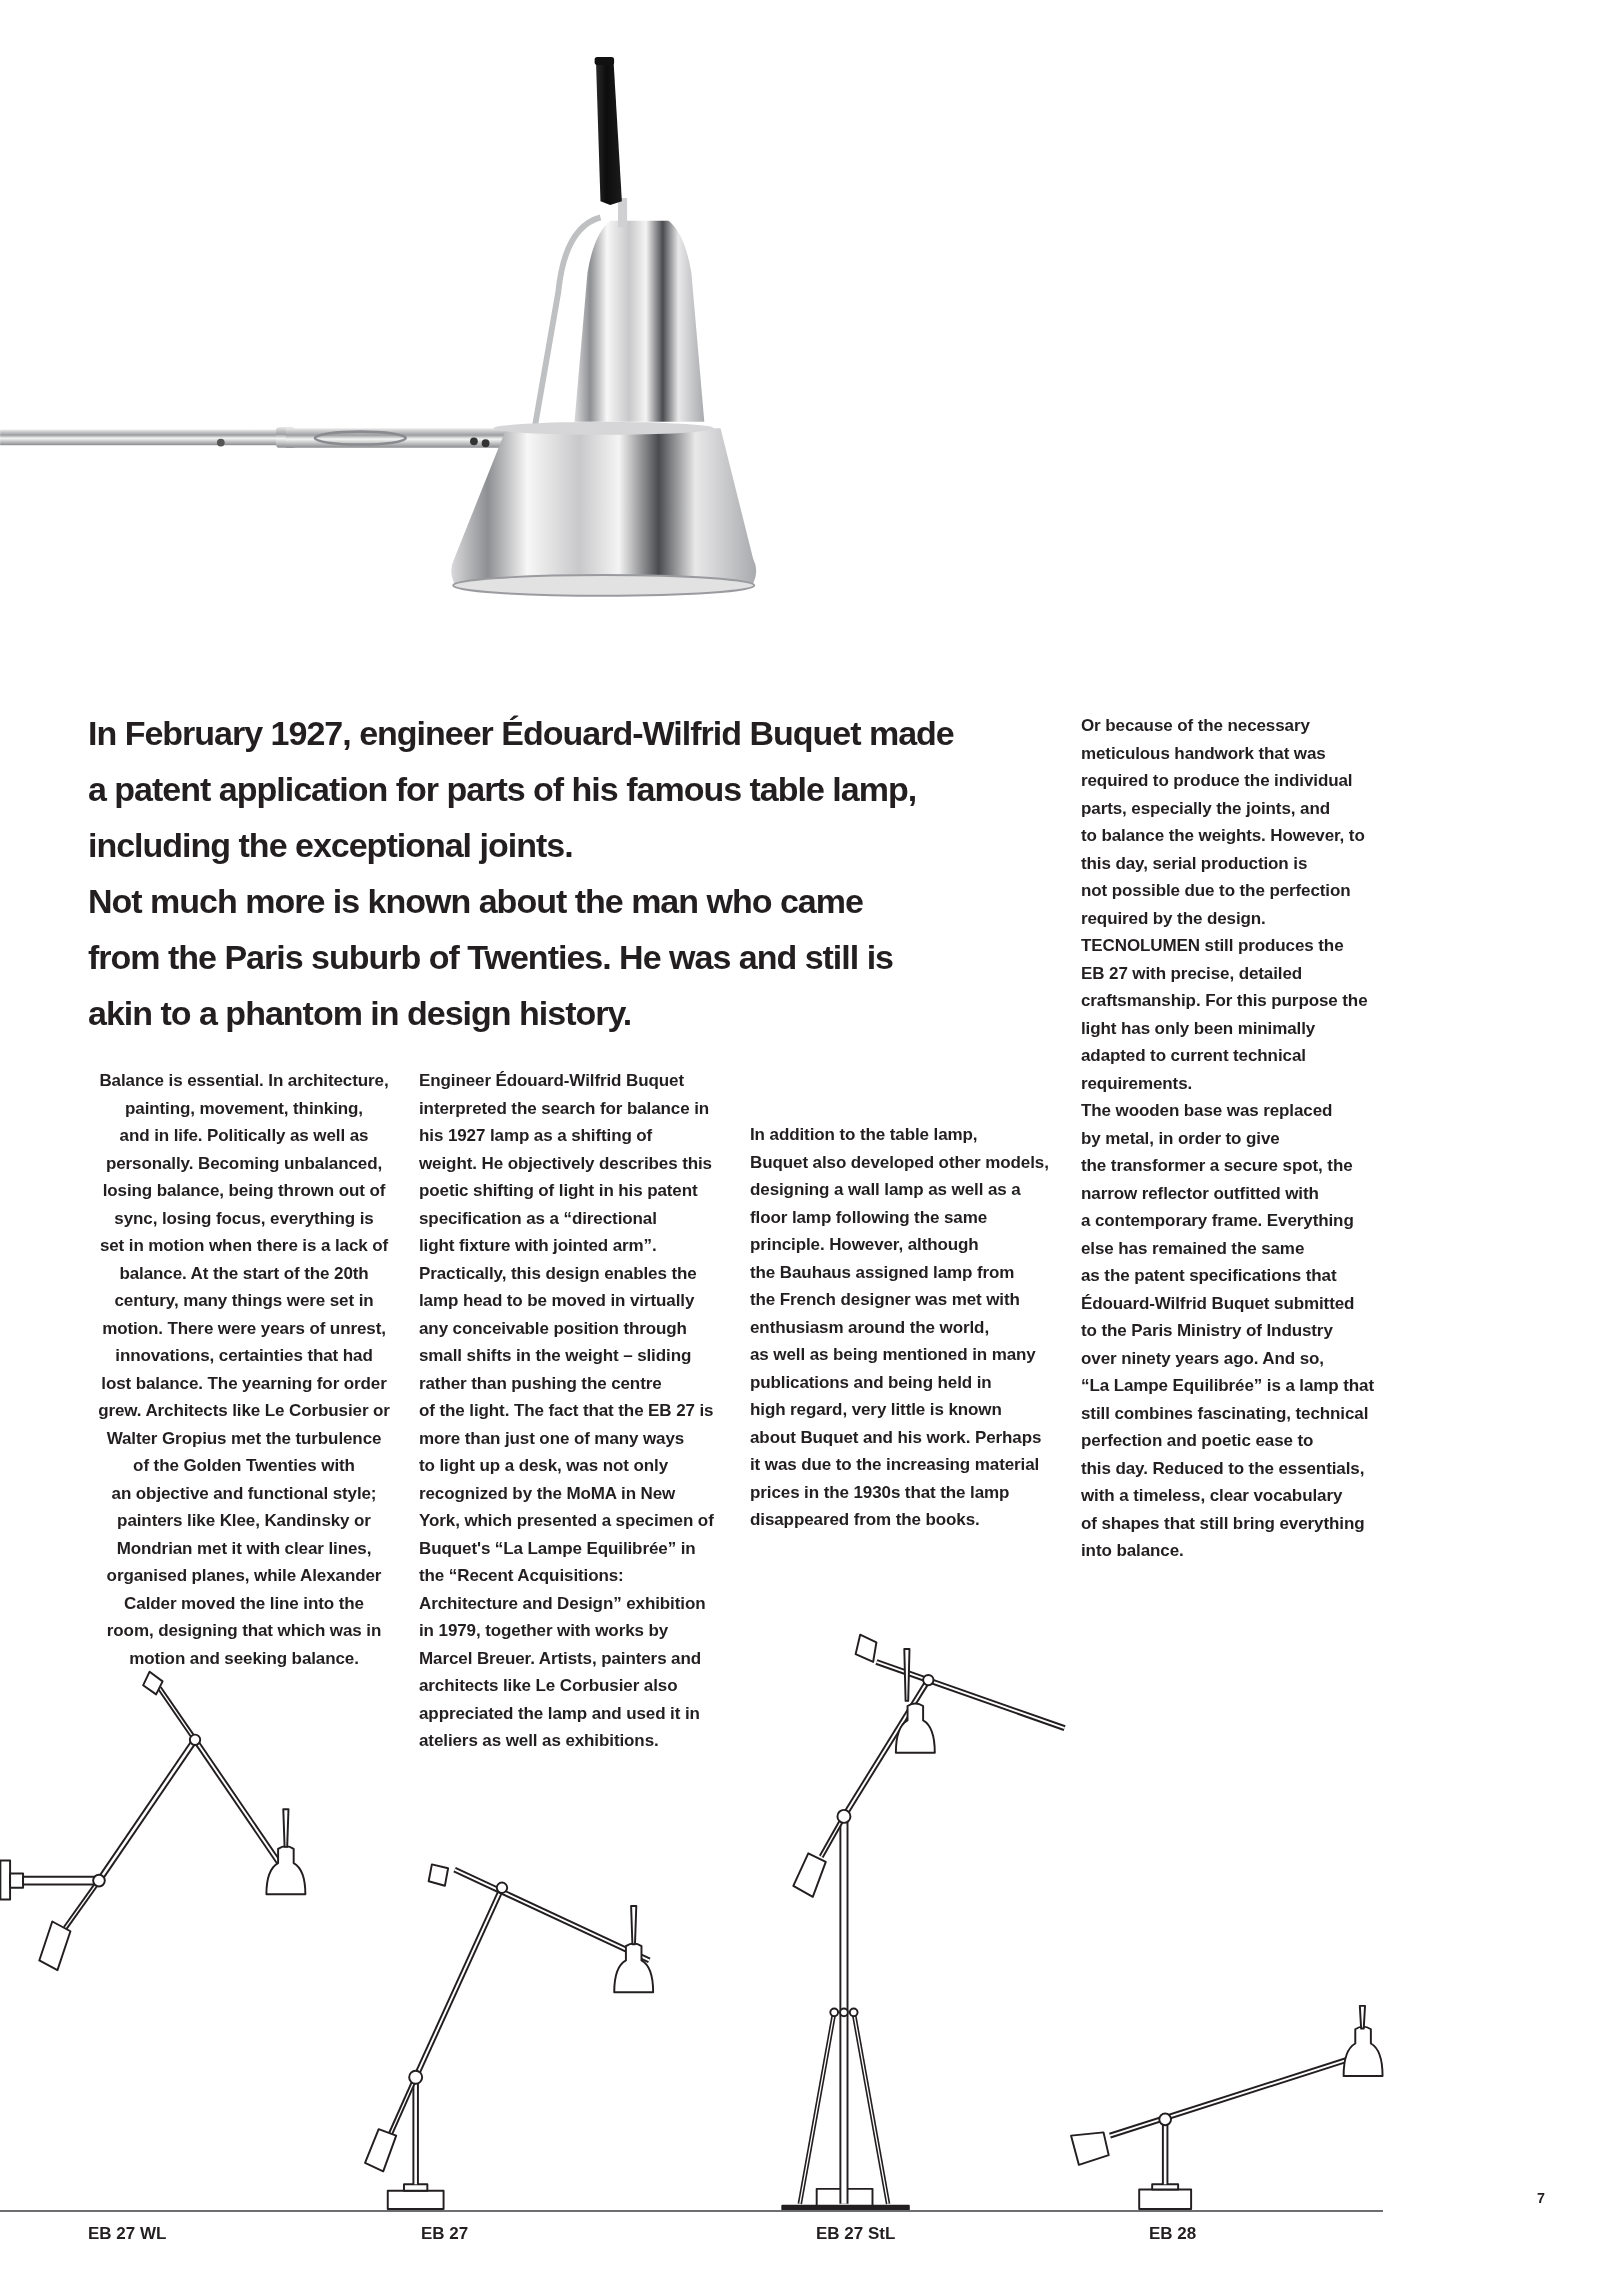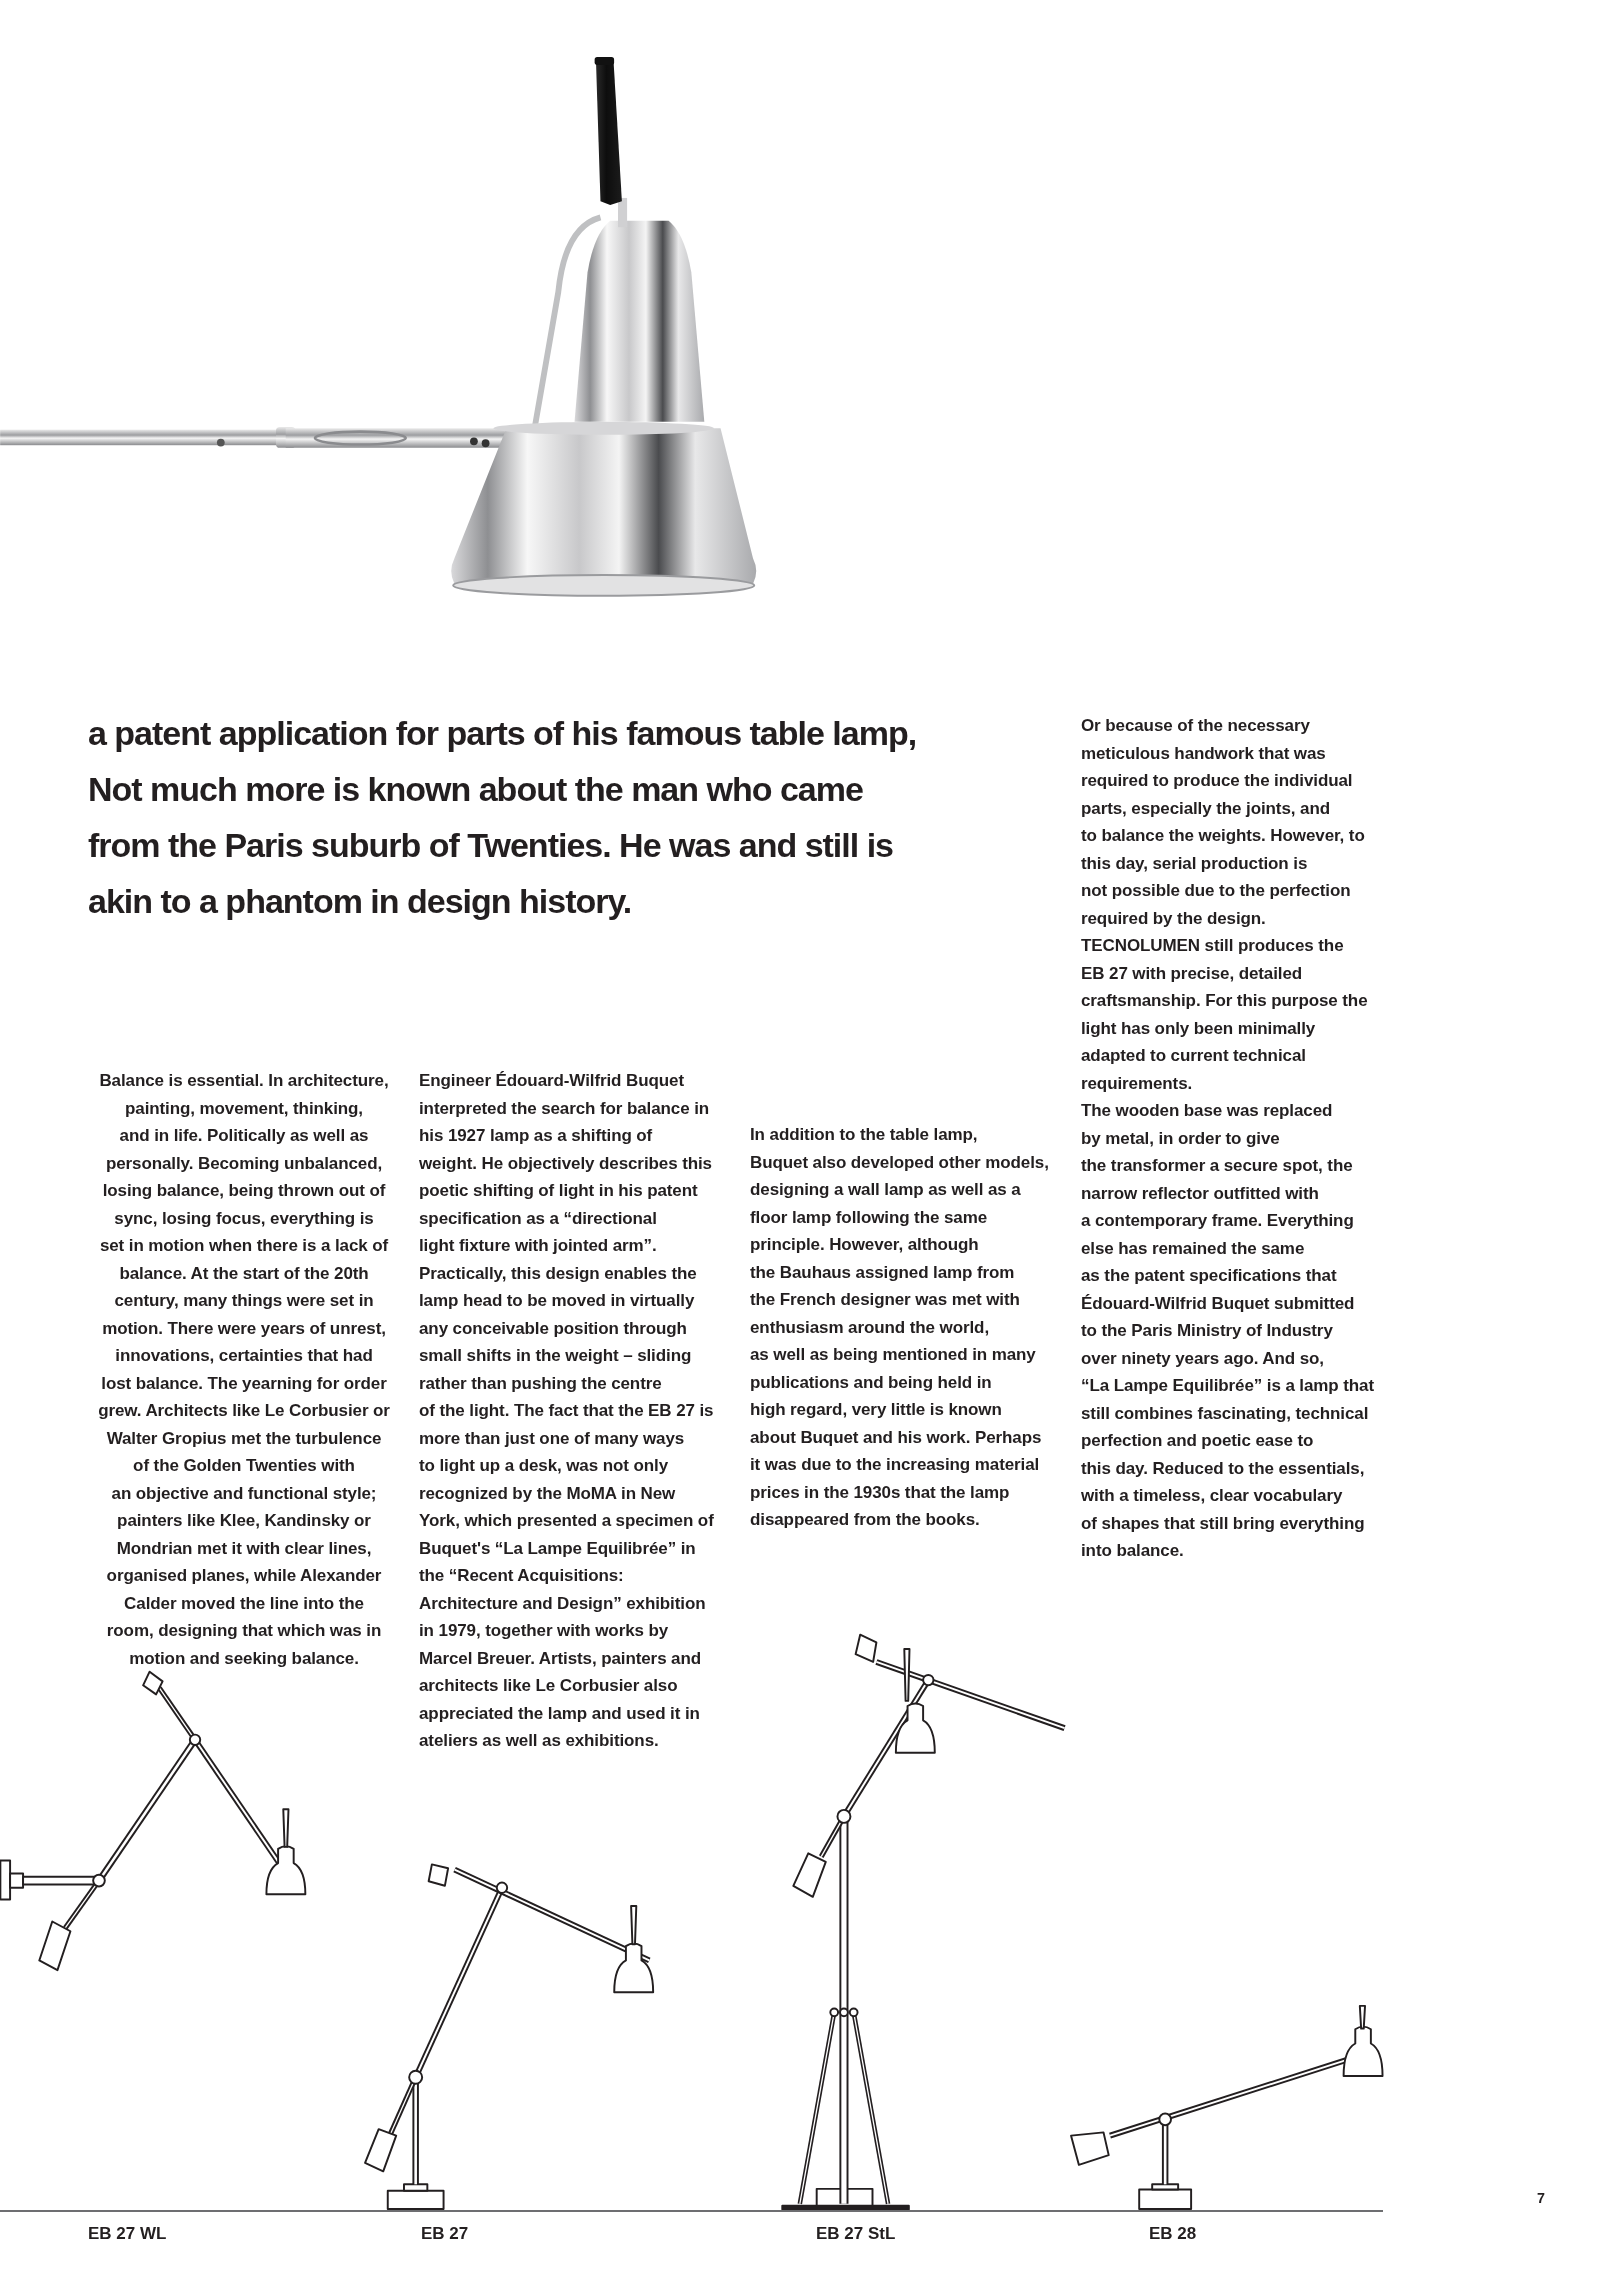--- a/index.html
+++ b/index.html
@@ -67,21 +67,23 @@
     <path d="M918 92 Q930 86 945 92 L958 310 L940 316 L925 310 Z" fill="url(#handle)"></path>
     <rect x="916" y="88" width="30" height="12" rx="4" fill="#111"></rect>
 
     <path d="M780 660 L1110 660 L1160 860 Q1170 880 1160 900 L700 900 Q690 880 700 860 Z" fill="url(#chrome)"></path>
     <ellipse cx="930" cy="902" rx="232" ry="16" fill="#e2e2e3" stroke="#9a9b9e" stroke-width="3"></ellipse>
     <ellipse cx="930" cy="660" rx="170" ry="10" fill="#d6d6d8"></ellipse>
   </svg>
 </div>
 
 <div class="lead">
+  <p>In February 1927, engineer Édouard-Wilfrid Buquet made</p>
   <p>a patent application for parts of his famous table lamp,</p>
+  <p>including the exceptional joints.</p>
   <p>Not much more is known about the man who came</p>
   <p>from the Paris suburb of Twenties. He was and still is</p>
   <p>akin to a phantom in design history.</p>
 </div>
 
 <p class="col col1">Balance is essential. In architecture,
 painting, movement, thinking,
 and in life. Politically as well as
 personally. Becoming unbalanced,
 losing balance, being thrown out of

